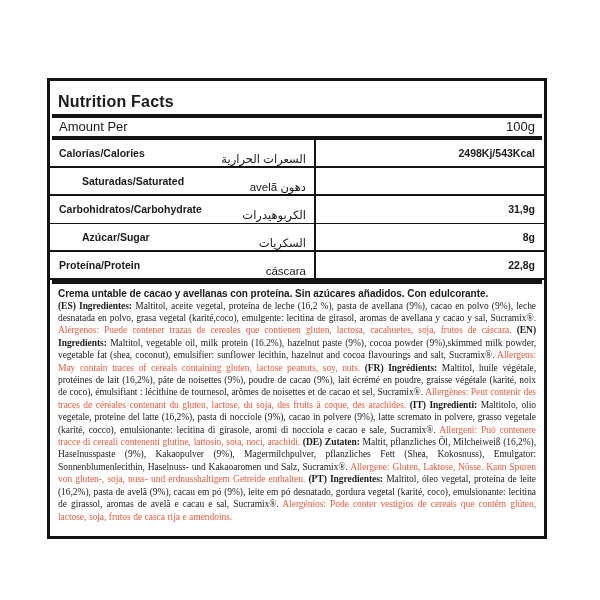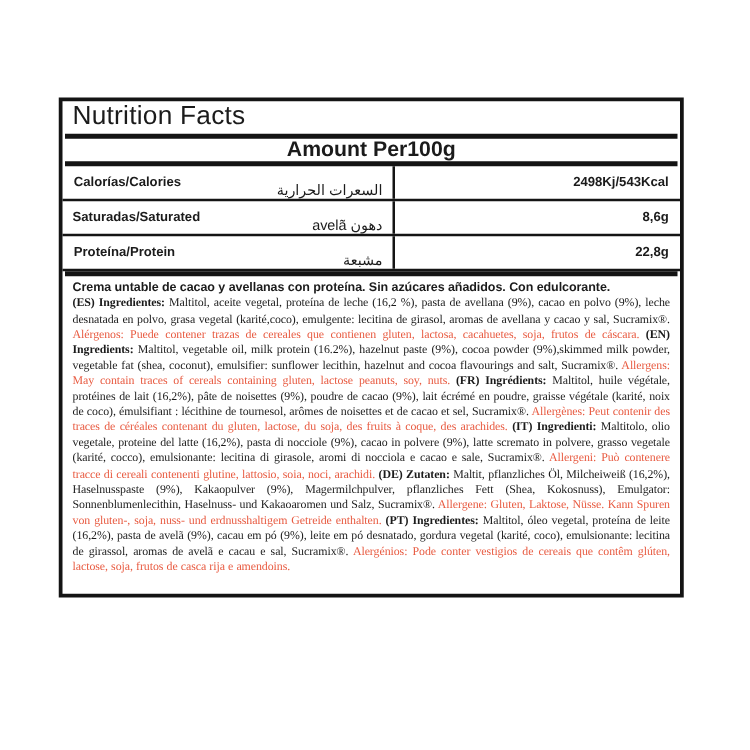--- a/index.html
+++ b/index.html
@@ -8,44 +8,44 @@
     --border:#141414;
   }
   *{margin:0;padding:0;box-sizing:border-box;}
   html,body{width:600px;height:600px;background:#ffffff;overflow:hidden;}
   body{font-family:"Liberation Sans","DejaVu Sans",sans-serif;color:var(--ink);}
   .label-box{
     position:absolute;left:47px;top:78px;width:500px;min-height:400px;
     border:3px solid var(--border);background:#fff;
   }
   .title{
-    font-size:21px;font-weight:normal;letter-spacing:.2px;
-    padding:0 4px 3px 8px;line-height:1.1;
+    font-size:16px;font-weight:bold;letter-spacing:.2px;
+    padding:12px 4px 3px 8px;line-height:1.1;
   }
   .bar{height:4px;background:var(--border);margin:0 2px;}
   .amount-row{
-    display:flex;justify-content:center;align-items:center;
-    font-weight:bold;font-size:17px;padding:2px 9px 2px 9px;height:18px;
+    display:flex;justify-content:space-between;align-items:center;
+    font-weight:normal;font-size:13px;padding:2px 9px 2px 9px;height:18px;
   }
   .ntable{width:100%;}
   .trow{display:flex;align-items:stretch;height:28px;}
   .trow.sep-thick{border-bottom:2px solid var(--border);}
   .trow.sep-thin{border-bottom:1px solid var(--border);}
   .cell-left{
     width:266px;display:flex;justify-content:space-between;align-items:center;
     padding:0 8px 0 9px;border-right:2px solid var(--border);
   }
-  .trow.indent .cell-left{padding-left:8px;justify-content:space-between;}
+  .trow.indent .cell-left{padding-left:32px;justify-content:space-between;}
   .nm{font-size:10.5px;font-weight:bold;white-space:nowrap;}
   .ar{font-size:11.5px;white-space:nowrap;direction:rtl;margin-top:12px;}
   .cell-val{
     flex:1;display:flex;align-items:center;justify-content:flex-end;
     font-size:10.5px;font-weight:bold;padding-right:9px;white-space:nowrap;margin-left:48px;
   }
-  .textblock{padding:3px 8px 1px 8px;}
+  .textblock{padding:3px 8px 13px 8px;}
   .desc{font-size:10px;font-weight:bold;line-height:13px;letter-spacing:-0.05px;}
   .ingredients{
     font-size:9.5px;line-height:12.4px;text-align:justify;
     letter-spacing:-0.05px;word-spacing:0.2px;font-family:Liberation Serif, serif;
   }
   .ingredients .seg-bold{font-weight:bold;color:var(--ink);}
   .ingredients .seg-normal{color:var(--ink);}
   .ingredients .seg-red{color:var(--accent);}
 </style>
 </head>
@@ -67,29 +67,42 @@
     </div>
     <div class="cell-val">2498Kj/543Kcal</div>
   </div>
 
 
   <div class="trow sep-thick indent">
     <div class="cell-left">
       <span class="nm">Saturadas/Saturated</span>
       <span class="ar">دهون avelã</span>
     </div>
-    <div class="cell-val">8,6g</div>
   </div>
 
+  <div class="trow sep-thin">
+    <div class="cell-left">
+      <span class="nm">Carbohidratos/Carbohydrate</span>
+      <span class="ar">الكربوهيدرات</span>
+    </div>
+    <div class="cell-val">31,9g</div>
+  </div>
 
+  <div class="trow sep-thick indent">
+    <div class="cell-left">
+      <span class="nm">Azúcar/Sugar</span>
+      <span class="ar">السكريات</span>
+    </div>
+    <div class="cell-val">8g</div>
+  </div>
 
   <div class="trow sep-thick">
     <div class="cell-left">
       <span class="nm">Proteína/Protein</span>
-      <span class="ar">مشبعة</span>
+      <span class="ar">cáscara</span>
     </div>
     <div class="cell-val">22,8g</div>
   </div>
 
 </div>
   <div class="bar"></div>
   <div class="textblock">
     <div class="desc">Crema untable de cacao y avellanas con proteína. Sin azúcares añadidos. Con edulcorante.</div>
     <p class="ingredients" id="ingredients-paragraph"><span class="seg-bold">(ES) Ingredientes: </span><span class="seg-normal">Maltitol, aceite vegetal, proteína de leche (16,2 %), pasta de avellana (9%), cacao en polvo (9%), leche desnatada en polvo, grasa vegetal (karité,coco), emulgente: lecitina de girasol, aromas de avellana y cacao y sal, Sucramix®. </span><span class="seg-red">Alérgenos: Puede contener trazas de cereales que contienen gluten, lactosa, cacahuetes, soja, frutos de cáscara. </span><span class="seg-bold">(EN) Ingredients: </span><span class="seg-normal">Maltitol, vegetable oil, milk protein (16.2%), hazelnut paste (9%), cocoa powder (9%),skimmed milk powder, vegetable fat (shea, coconut), emulsifier: sunflower lecithin, hazelnut and cocoa flavourings and salt, Sucramix®. </span><span class="seg-red">Allergens: May contain traces of cereals containing gluten, lactose peanuts, soy, nuts. </span><span class="seg-bold">(FR) Ingrédients: </span><span class="seg-normal">Maltitol, huile végétale, protéines de lait (16,2%), pâte de noisettes (9%), poudre de cacao (9%), lait écrémé en poudre, graisse végétale (karité, noix de coco), émulsifiant : lécithine de tournesol, arômes de noisettes et de cacao et sel, Sucramix®. </span><span class="seg-red">Allergènes: Peut contenir des traces de céréales contenant du gluten, lactose, du soja, des fruits à coque, des arachides. </span><span class="seg-bold">(IT) Ingredienti: </span><span class="seg-normal">Maltitolo, olio vegetale, proteine del latte (16,2%), pasta di nocciole (9%), cacao in polvere (9%), latte scremato in polvere, grasso vegetale (karité, cocco), emulsionante: lecitina di girasole, aromi di nocciola e cacao e sale, Sucramix®. </span><span class="seg-red">Allergeni: Può contenere tracce di cereali contenenti glutine, lattosio, soia, noci, arachidi. </span><span class="seg-bold">(DE) Zutaten: </span><span class="seg-normal">Maltit, pflanzliches Öl, Milcheiweiß (16,2%), Haselnusspaste (9%), Kakaopulver (9%), Magermilchpulver, pflanzliches Fett (Shea, Kokosnuss), Emulgator: Sonnenblumenlecithin, Haselnuss- und Kakaoaromen und Salz, Sucramix®. </span><span class="seg-red">Allergene: Gluten, Laktose, Nüsse. Kann Spuren von gluten-, soja, nuss- und erdnusshaltigem Getreide enthalten. </span><span class="seg-bold">(PT) Ingredientes: </span><span class="seg-normal">Maltitol, óleo vegetal, proteína de leite (16,2%), pasta de avelã (9%), cacau em pó (9%), leite em pó desnatado, gordura vegetal (karité, coco), emulsionante: lecitina de girassol, aromas de avelã e cacau e sal, Sucramix®. </span><span class="seg-red">Alergénios: Pode conter vestigios de cereais que contêm glúten, lactose, soja, frutos de casca rija e amendoins.</span></p>
   </div>

